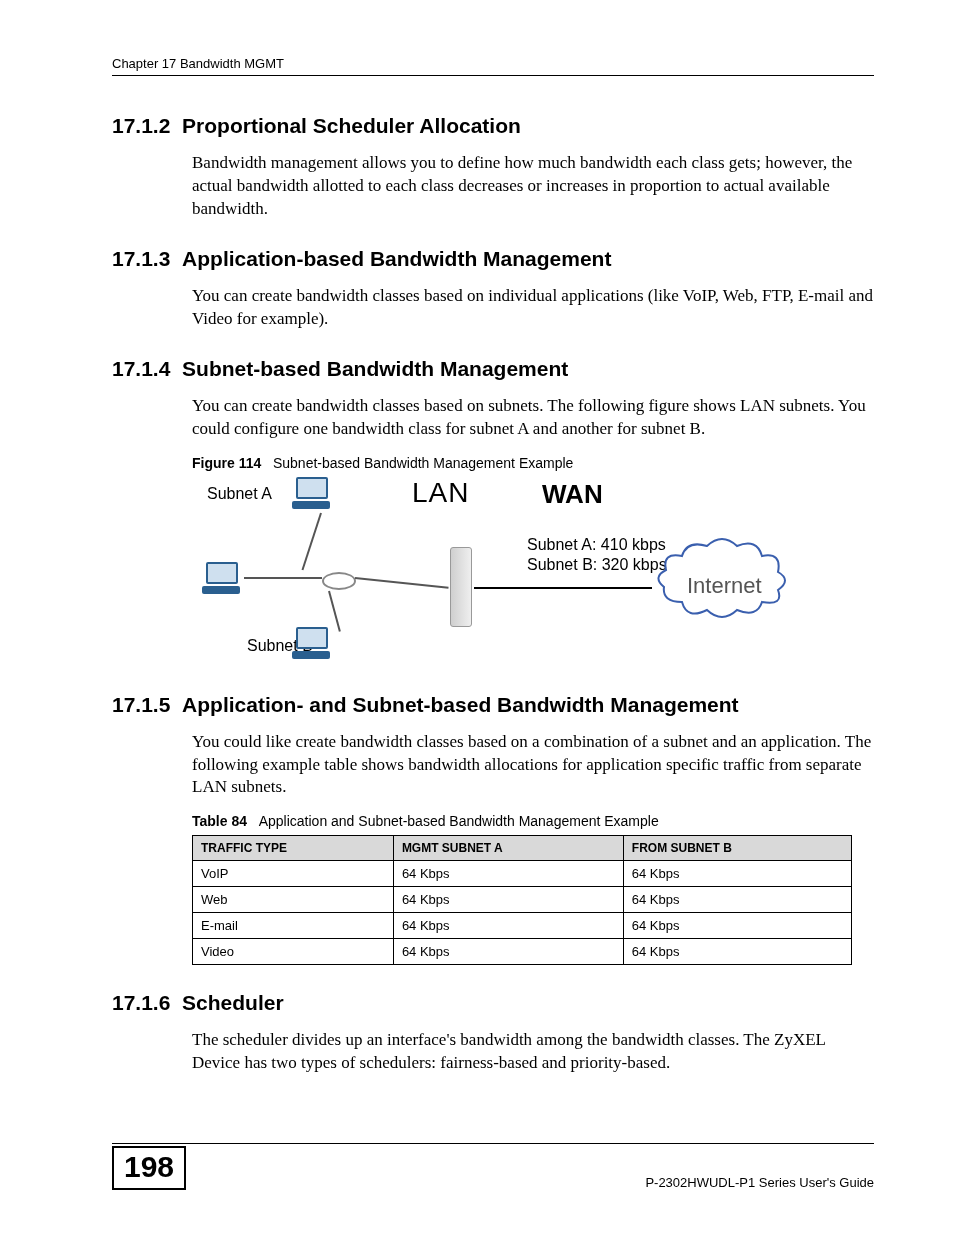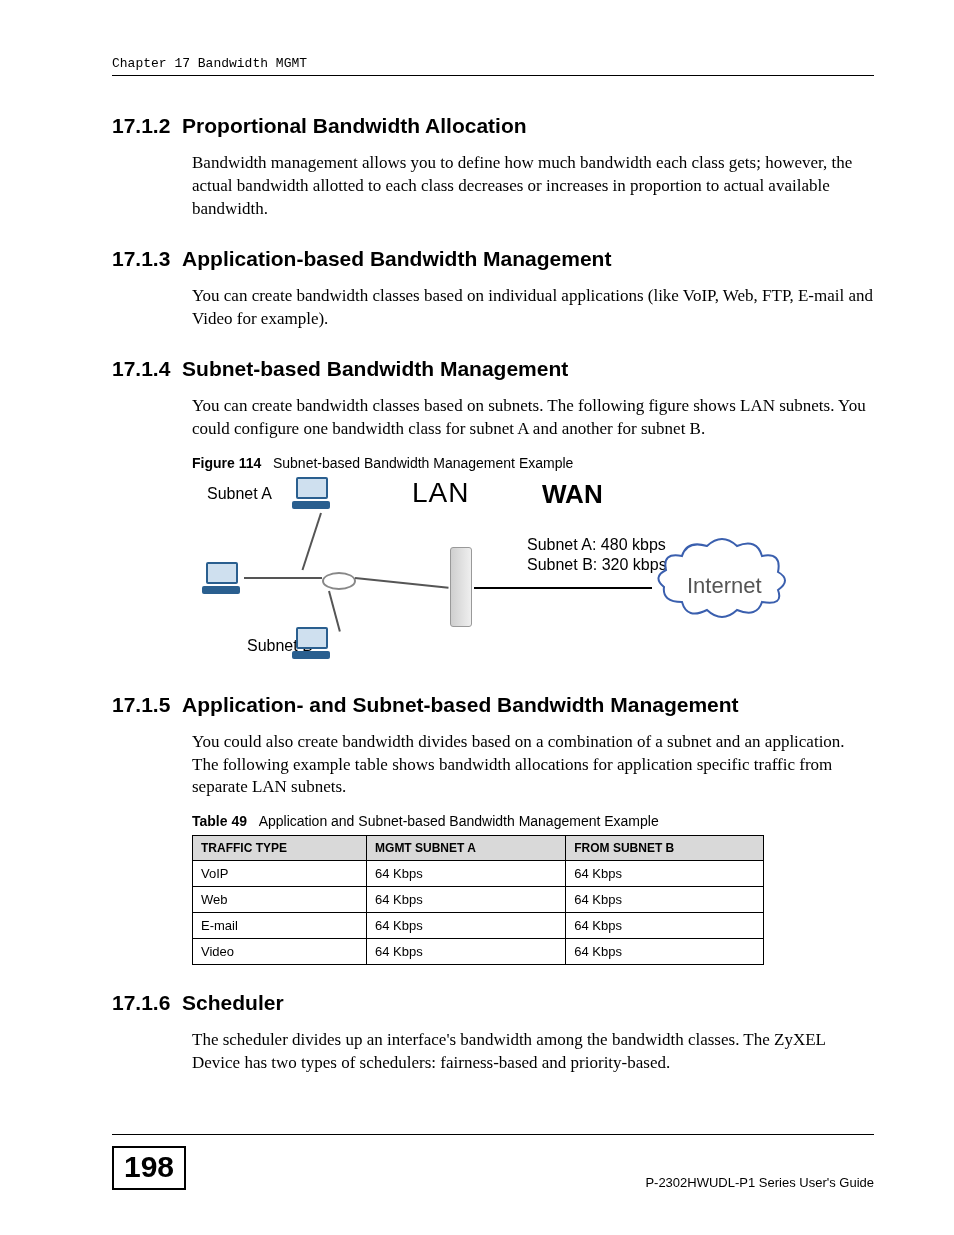--- a/index.html
+++ b/index.html
@@ -6,21 +6,21 @@
   body {
     width: 954px;
     height: 1235px;
     background: #fff;
     font-family: "Times New Roman", Times, serif;
     color: #000;
     position: relative;
     padding: 56px 80px 40px 112px;
   }
   .header-line {
-    font-family: Liberation Mono, monospace;
+    font-family: Liberation Sans, sans-serif;
     font-size: 13px;
     padding-bottom: 4px;
     border-bottom: 1px solid #000;
     margin-bottom: 38px;
   }
   h2.sec {
     font-family: Arial, Helvetica, sans-serif;
     font-weight: bold;
     font-size: 21px;
     margin-top: 26px;
@@ -70,40 +70,40 @@
   .pc .kb { width:38px; height:8px; background:#2a5f8f; margin-top:2px; border-radius:2px; }
   .pc1 { left:100px; top:0px; }
   .pc2 { left:10px; top:85px; }
   .pc3 { left:100px; top:150px; }
   .lanline1 { position:absolute; left:128px; top:36px; width:2px; height:60px; background:#555; transform:rotate(18deg); transform-origin:top; }
   .lanline2 { position:absolute; left:52px; top:100px; width:78px; height:2px; background:#555; }
   .lanline3 { position:absolute; left:136px; top:114px; width:2px; height:42px; background:#555; transform:rotate(-15deg); transform-origin:top;}
   table.data {
     border-collapse: collapse;
     margin-left: 80px;
-    width: 572px;
+    width: 660px;
     font-family: Arial, Helvetica, sans-serif;
     font-size: 13px;
   }
   table.data th, table.data td {
     border: 1px solid #000;
     padding: 5px 8px;
     text-align: left;
   }
   table.data th {
     background: #d9d9d9;
     font-weight: bold;
     font-size: 12px;
   }
   .footer {
     position: absolute;
     left: 112px; right: 80px; bottom: 45px;
     display: flex; justify-content: space-between; align-items: flex-end;
     border-top: 1px solid #000;
-    padding-top: 15px;
+    padding-top: 6px;
   }
   .pgnum {
     font-family: Arial, Helvetica, sans-serif;
     font-size: 30px;
     font-weight: bold;
     border: 2px solid #000;
     padding: 2px 10px 4px;
     margin-top:-4px;
   }
   .guide {
@@ -112,21 +112,21 @@
   }
 </style>
 </head>
 <body>
 
 <div class="header-line">
   <span>Chapter 17 Bandwidth MGMT</span>
 </div>
 
 <h2 class="sec">
-  <span>17.1.2</span>&nbsp;&nbsp;<span>Proportional Bandwidth Allocation</span>
+  <span>17.1.2</span>&nbsp;&nbsp;<span>Proportional Scheduler Allocation</span>
 </h2>
 <p class="body-p">Bandwidth management allows you to define how much bandwidth each class gets; however, the actual bandwidth allotted to each class decreases or increases in proportion to actual available bandwidth.</p>
 
 <h2 class="sec">
   <span>17.1.3</span>&nbsp;&nbsp;<span>Application-based Bandwidth Management</span>
 </h2>
 <p class="body-p">You can create bandwidth classes based on individual applications (like VoIP, Web, FTP, E-mail and Video for example).</p>
 
 <h2 class="sec">
   <span>17.1.4</span>&nbsp;&nbsp;<span>Subnet-based Bandwidth Management</span>
@@ -135,21 +135,21 @@
 
 <div class="fig-cap">
   <b>Figure 114</b>&nbsp;&nbsp;&nbsp;<span>Subnet-based Bandwidth Management Example</span>
 </div>
 <div class="figure">
   <span class="figtxt lan">LAN</span>
   <span class="figtxt wan">WAN</span>
   <span class="figtxt subA">Subnet A</span>
   <span class="figtxt subB">Subnet B</span>
   <div class="figtxt ratelbl">
-    <div>Subnet A: 480 kbps</div>
+    <div>Subnet A: 410 kbps</div>
     <div>Subnet B: 320 kbps</div>
   </div>
   <span class="figtxt internet">Internet</span>
   <div class="cloud">
     <svg width="140" height="100" viewBox="0 0 140 100">
       <path d="M30 70 Q10 70 12 55 Q0 45 14 38 Q10 20 30 24 Q35 8 55 14 Q70 0 85 14 Q105 6 110 24 Q130 20 126 40 Q140 48 126 58 Q132 74 110 70 Q105 86 85 78 Q70 92 55 78 Q35 88 30 70 Z" fill="none" stroke="#3a5fae" stroke-width="2"></path>
     </svg>
   </div>
   <div class="router"></div>
   <div class="wanline"></div>
@@ -168,24 +168,24 @@
       <div class="kb"></div>
     </div>
   <div class="lanline1"></div>
   <div class="lanline2"></div>
   <div class="lanline3"></div>
 </div>
 
 <h2 class="sec">
   <span>17.1.5</span>&nbsp;&nbsp;<span>Application- and Subnet-based Bandwidth Management</span>
 </h2>
-<p class="body-p">You could also create bandwidth divides based on a combination of a subnet and an application. The following example table shows bandwidth allocations for application specific traffic from separate LAN subnets.</p>
+<p class="body-p">You could like create bandwidth classes based on a combination of a subnet and an application. The following example table shows bandwidth allocations for application specific traffic from separate LAN subnets.</p>
 
 <div class="tbl-cap">
-  <b>Table 49</b>&nbsp;&nbsp;&nbsp;<span>Application and Subnet-based Bandwidth Management Example</span>
+  <b>Table 84</b>&nbsp;&nbsp;&nbsp;<span>Application and Subnet-based Bandwidth Management Example</span>
 </div>
 <table class="data">
   <thead>
     <tr>
       <th>TRAFFIC TYPE</th>
       <th>MGMT SUBNET A</th>
       <th>FROM SUBNET B</th>
     </tr>
   </thead>
   <tbody>

